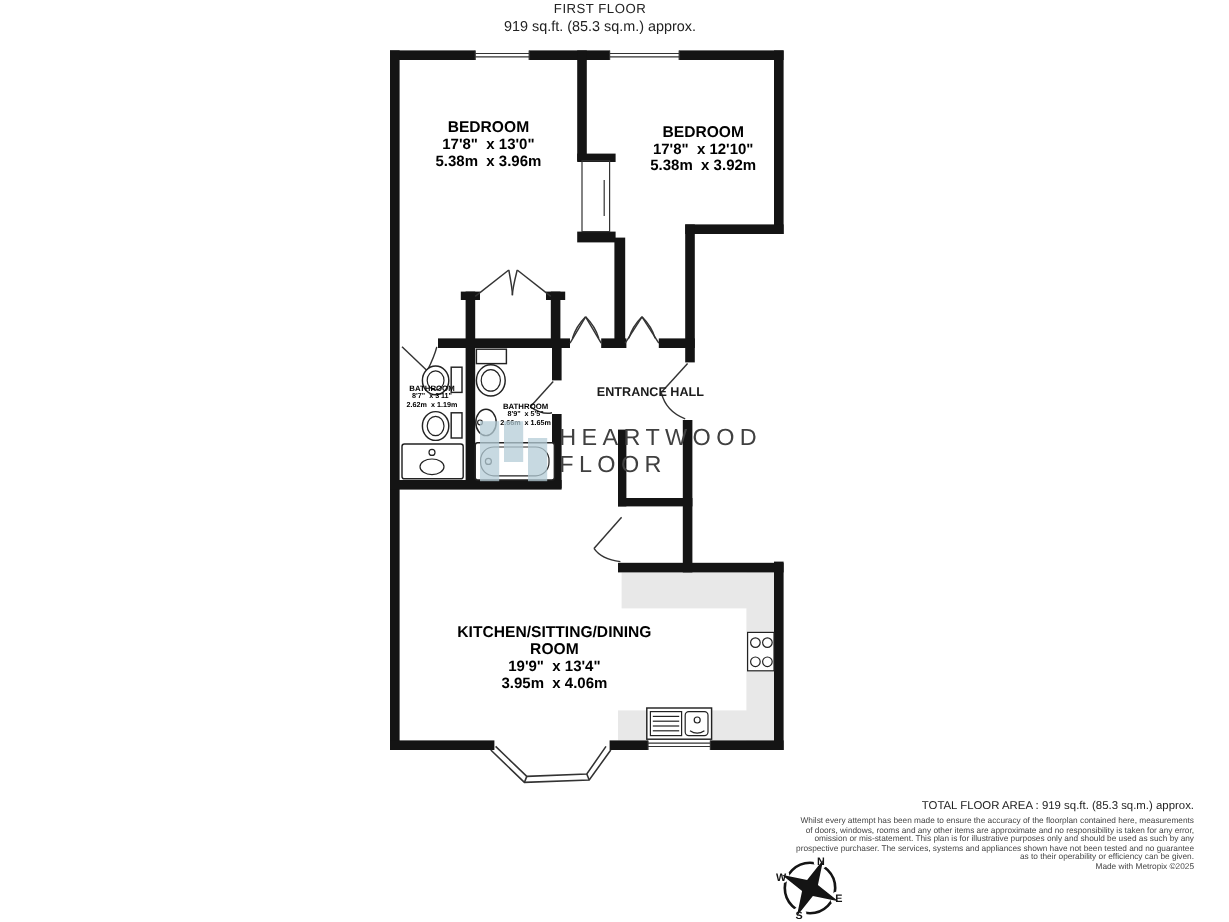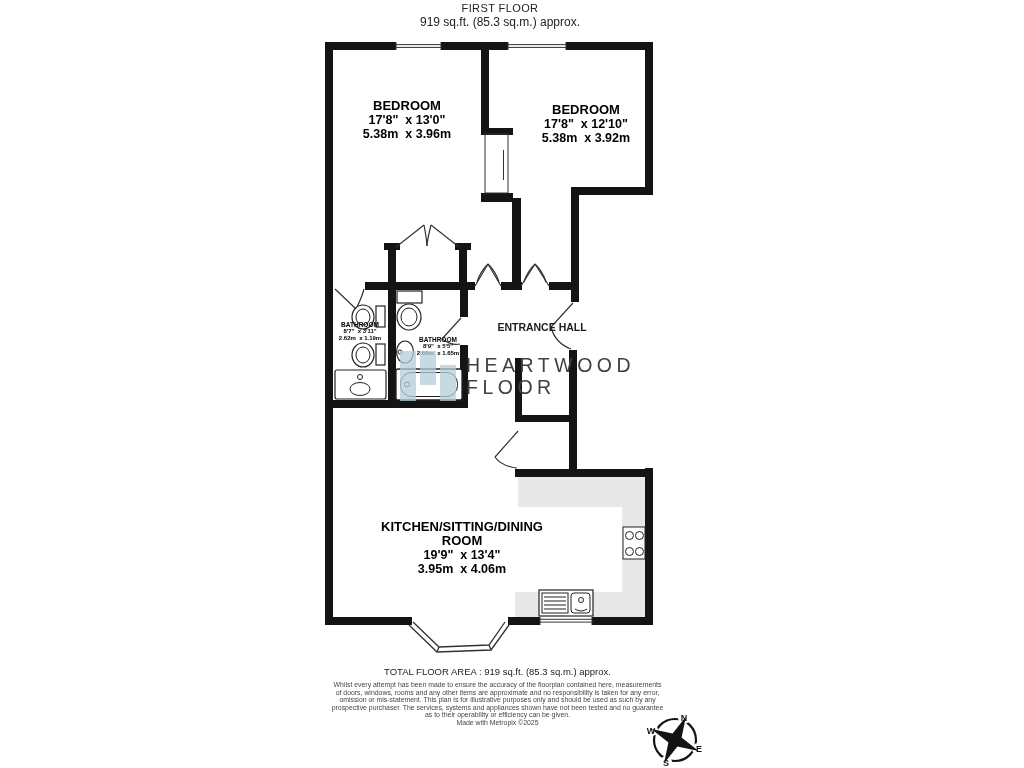--- a/index.html
+++ b/index.html
@@ -14,21 +14,21 @@
   .room-label .nm{font-size:13px;line-height:14px;}
   .room-label .dim{font-size:12.5px;line-height:14px;white-space:pre;}
   .room-label.small .nm{font-size:6.5px;line-height:7px;}
   .room-label.small .dim{font-size:6px;line-height:7px;white-space:pre;}
   .hall-label{font-size:10.5px;font-weight:bold;transform:translateX(-50%);white-space:nowrap;}
   .watermark{left:398px;top:348px;z-index:40;pointer-events:none;}
   .wm-logo{position:absolute;left:0;top:3px;width:62px;height:51px;opacity:.75;}
   .wm-bar{position:absolute;background:#b5cdd7;}
   .wm-text{position:absolute;left:68px;top:6px;color:#404040;font-size:19.5px;font-weight:400;
            letter-spacing:4.5px;line-height:22px;white-space:nowrap;}
-  .footer-block{left:0;top:666px;width:995px;text-align:center;}
+  .footer-block{left:0;top:666px;width:995px;text-align:right;}
   .total-line{font-size:9.5px;color:#222;}
   .disclaimer{margin-top:4px;font-size:6.9px;line-height:7.6px;color:#444;}
   .disclaimer span{display:block;}
   .credit{font-size:6.9px;line-height:7.6px;color:#444;}
 </style>
 </head>
 <body>
 
 <div class="abs title-block">
   <div class="title-line1">FIRST FLOOR</div>

